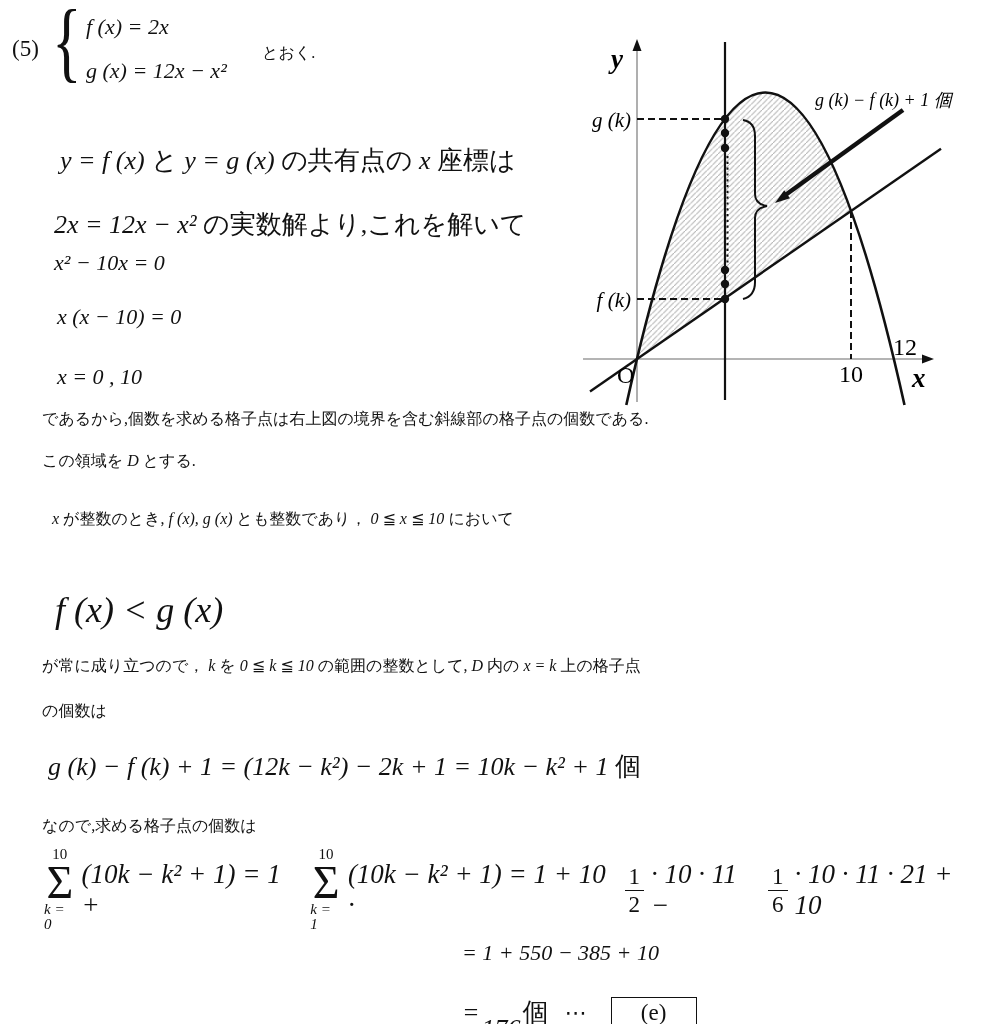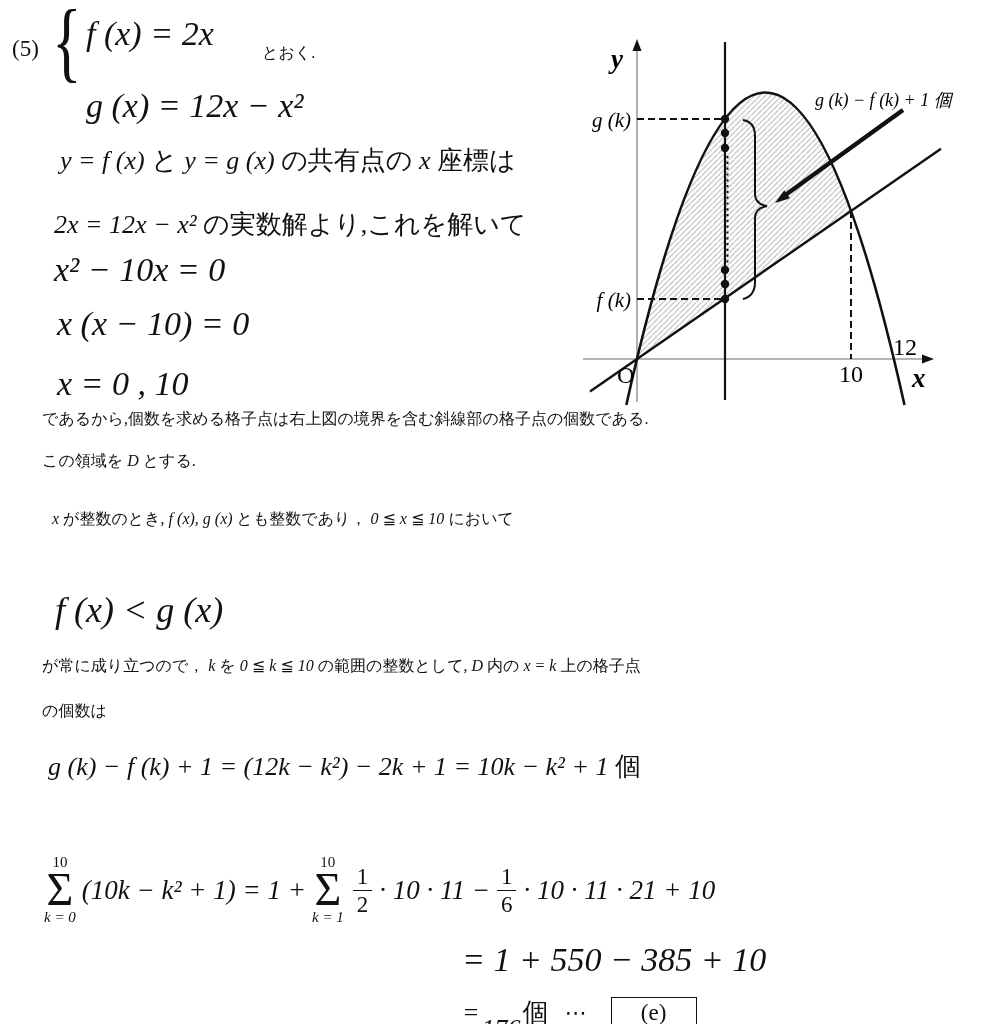--- a/index.html
+++ b/index.html
@@ -1,21 +1,21 @@
 <!DOCTYPE html>
 <html><head>
 <meta charset="utf-8">
 <style>
   html,body{margin:0;padding:0;background:#ffffff;}
   #page{position:relative;width:985px;height:1024px;background:#ffffff;overflow:hidden;
         font-family:"Liberation Serif","DejaVu Serif",serif;color:#111;}
   .line{position:absolute;white-space:nowrap;line-height:1.15;}
   .j{font-style:normal;font-family:"Liberation Serif","DejaVu Serif",serif;}
   .m{font-style:italic;font-family:"Liberation Serif","DejaVu Serif","DejaVu Sans",serif;}
-  .fs23{font-size:23px}.fs25{font-size:16px}.fs26{font-size:26px}.fs27{font-size:34px}.fs28{font-size:36px}
+  .fs23{font-size:23px}.fs25{font-size:16px}.fs26{font-size:26px}.fs27{font-size:22px}.fs28{font-size:36px}
   .sysbrace{position:absolute;left:52px;top:-2px;font-size:88px;line-height:1;transform:scaleX(.7);transform-origin:left top;font-style:normal;}
   .sumline{position:absolute;left:42px;top:850px;height:80px;display:flex;align-items:center;gap:4px;}
   .sigma{display:inline-flex;flex-direction:column;align-items:center;line-height:1;margin:0 2px;}
   .sigma .lim{font-size:15px;line-height:1.05;}
   .sigma .sym{font-size:46px;line-height:.85;font-style:normal;}
   .frac{display:inline-flex;flex-direction:column;align-items:center;line-height:1;margin:0 3px;}
   .frac .fn{font-size:23px;border-bottom:1.6px solid #111;padding:0 4px 2px 4px;line-height:1;}
   .frac .fd{font-size:23px;padding-top:2px;line-height:1;}
   .expr{font-size:27px;}
   .ansline{position:absolute;left:462px;top:978px;display:flex;align-items:center;font-size:26px;}
@@ -26,21 +26,21 @@
   svg text{font-family:"Liberation Serif","DejaVu Serif",serif;}
 </style>
 </head>
 <body>
 
 <div id="page">
 
   <div class="line j fs23" style="left:12px;top:36px;">(5)</div>
   <div class="sysbrace j">{</div>
   <div class="line m fs27" style="left:86px;top:14px;">f (x) = 2x</div>
-  <div class="line m fs27" style="left:86px;top:58px;margin-top:28px;">g (x) = 12x − x²</div>
+  <div class="line m fs27" style="left:86px;top:58px;">g (x) = 12x − x²</div>
   <div class="line j fs25" style="left:262px;top:44px;">とおく.</div>
 
   <div class="line fs26" style="left:60px;top:146px;">
     <span class="m">y = f (x)</span><span class="j"> と </span><span class="m">y = g (x)</span><span class="j"> の共有点の </span><span class="m">x</span><span class="j"> 座標は</span>
   </div>
 
   <div class="line fs26" style="left:54px;top:210px;">
     <span class="m">2x = 12x − x²</span><span class="j"> の実数解より,これを解いて</span>
   </div>
 
@@ -61,33 +61,35 @@
 
   <div class="line fs25" style="left:42px;top:657px;">
     <span class="j">が常に成り立つので， </span><span class="m">k</span><span class="j"> を </span><span class="m">0 ≦ k ≦ 10</span><span class="j"> の範囲の整数として, </span><span class="m">D</span><span class="j"> 内の </span><span class="m">x = k</span><span class="j"> 上の格子点</span>
   </div>
   <div class="line j fs25" style="left:42px;top:702px;">の個数は</div>
 
   <div class="line fs26" style="left:48px;top:752px;">
     <span class="m">g (k) − f (k) + 1 = (12k − k²) − 2k + 1 = 10k − k² + 1</span><span class="j"> 個</span>
   </div>
 
+  <div class="line j fs25" style="left:42px;top:817px;">なので,求める格子点の個数は</div>
 
   <div class="sumline">
     <span class="sigma">
       <span class="lim j">10</span>
       <span class="sym j">Σ</span>
       <span class="lim m">k = 0</span>
     </span>
     <span class="m expr">(10k − k² + 1) = 1 +</span>
     <span class="sigma">
       <span class="lim j">10</span>
       <span class="sym j">Σ</span>
       <span class="lim m">k = 1</span>
     </span>
+    <span class="m expr">(10k − k² + 1) = 1 + 10 ·</span>
     <span class="frac">
       <span class="fn j">1</span>
       <span class="fd j">2</span>
     </span>
     <span class="m expr">· 10 · 11 −</span>
     <span class="frac">
       <span class="fn j">1</span>
       <span class="fd j">6</span>
     </span>
     <span class="m expr">· 10 · 11 · 21 + 10</span>

